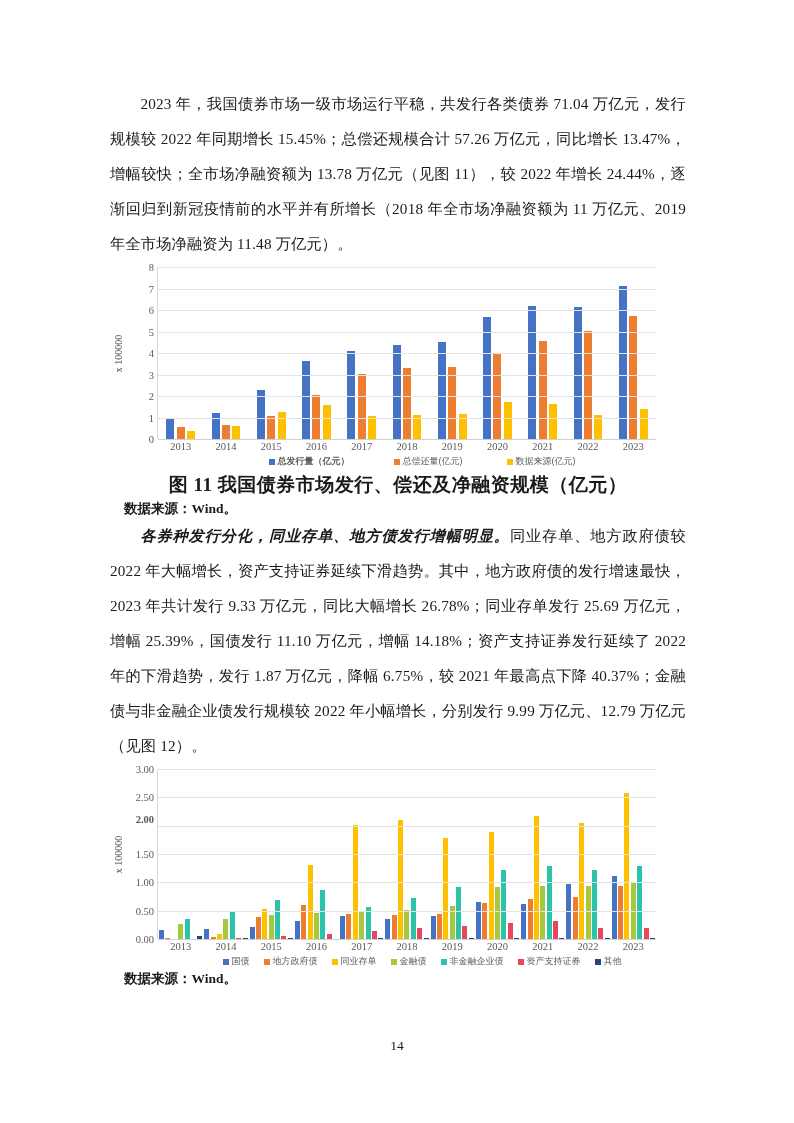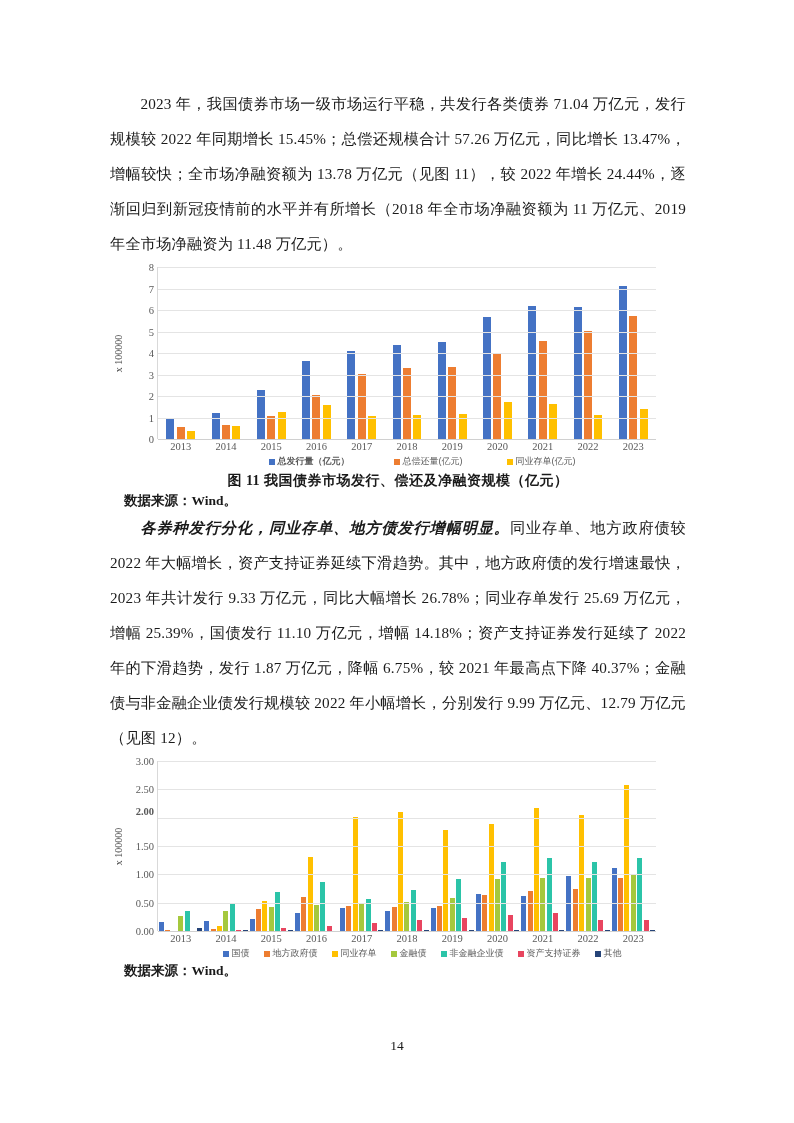--- a/index.html
+++ b/index.html
@@ -75,21 +75,21 @@
     display:flex; justify-content:center; align-items:center;
     font-size:9px; color:#595959;
     font-family:"Liberation Sans","DejaVu Sans",sans-serif;
   }
   .legend .li { display:flex; align-items:center; white-space:nowrap; }
   .legend .sw { width:6px; height:6px; margin-right:3px; display:inline-block; }
 
   .fig-caption {
     text-align:center;
     font-weight:bold;
-    font-size:14px;
+    font-size:19px;
     font-family:"Liberation Serif","DejaVu Serif",serif;
     margin:4px 0 0 0;
     letter-spacing:0.5px;
   }
   .fig-source {
     font-size:13.5px;
     font-weight:bold;
     margin:2px 0 0 0;
     padding-left:14px;
     font-family:"Liberation Serif","DejaVu Serif",serif;
@@ -213,21 +213,21 @@
           <div class="li" style="margin: 0px 22px; font-weight: bold;">
             <span class="sw" style="background: rgb(68, 114, 196);"></span>
             <span>总发行量（亿元）</span>
           </div>
           <div class="li" style="margin: 0px 22px;">
             <span class="sw" style="background: rgb(237, 125, 49);"></span>
             <span>总偿还量(亿元)</span>
           </div>
           <div class="li" style="margin: 0px 22px;">
             <span class="sw" style="background: rgb(255, 192, 0);"></span>
-            <span>同业存单(亿元)</span>
+            <span>数据来源(亿元)</span>
           </div>
         </div>
       <p class="fig-caption">图 11    我国债券市场发行、偿还及净融资规模（亿元）</p>
       <p class="fig-source">数据来源：Wind。</p>
     </div>
 
     <p class="body-text"><b>各券种发行分化，同业存单、地方债发行增幅明显。</b><span>同业存单、地方政府债较 2022 年大幅增长，资产支持证券延续下滑趋势。其中，地方政府债的发行增速最快，2023 年共计发行 9.33 万亿元，同比大幅增长 26.78%；同业存单发行 25.69 万亿元，增幅 25.39%，国债发行 11.10 万亿元，增幅 14.18%；资产支持证券发行延续了 2022 年的下滑趋势，发行 1.87 万亿元，降幅 6.75%，较 2021 年最高点下降 40.37%；金融债与非金融企业债发行规模较 2022 年小幅增长，分别发行 9.99 万亿元、12.79 万亿元（见图 12）。</span></p>
 
     <div class="figure">
       <div class="chart" id="chart12" style="width: 546px; height: 170px;">

